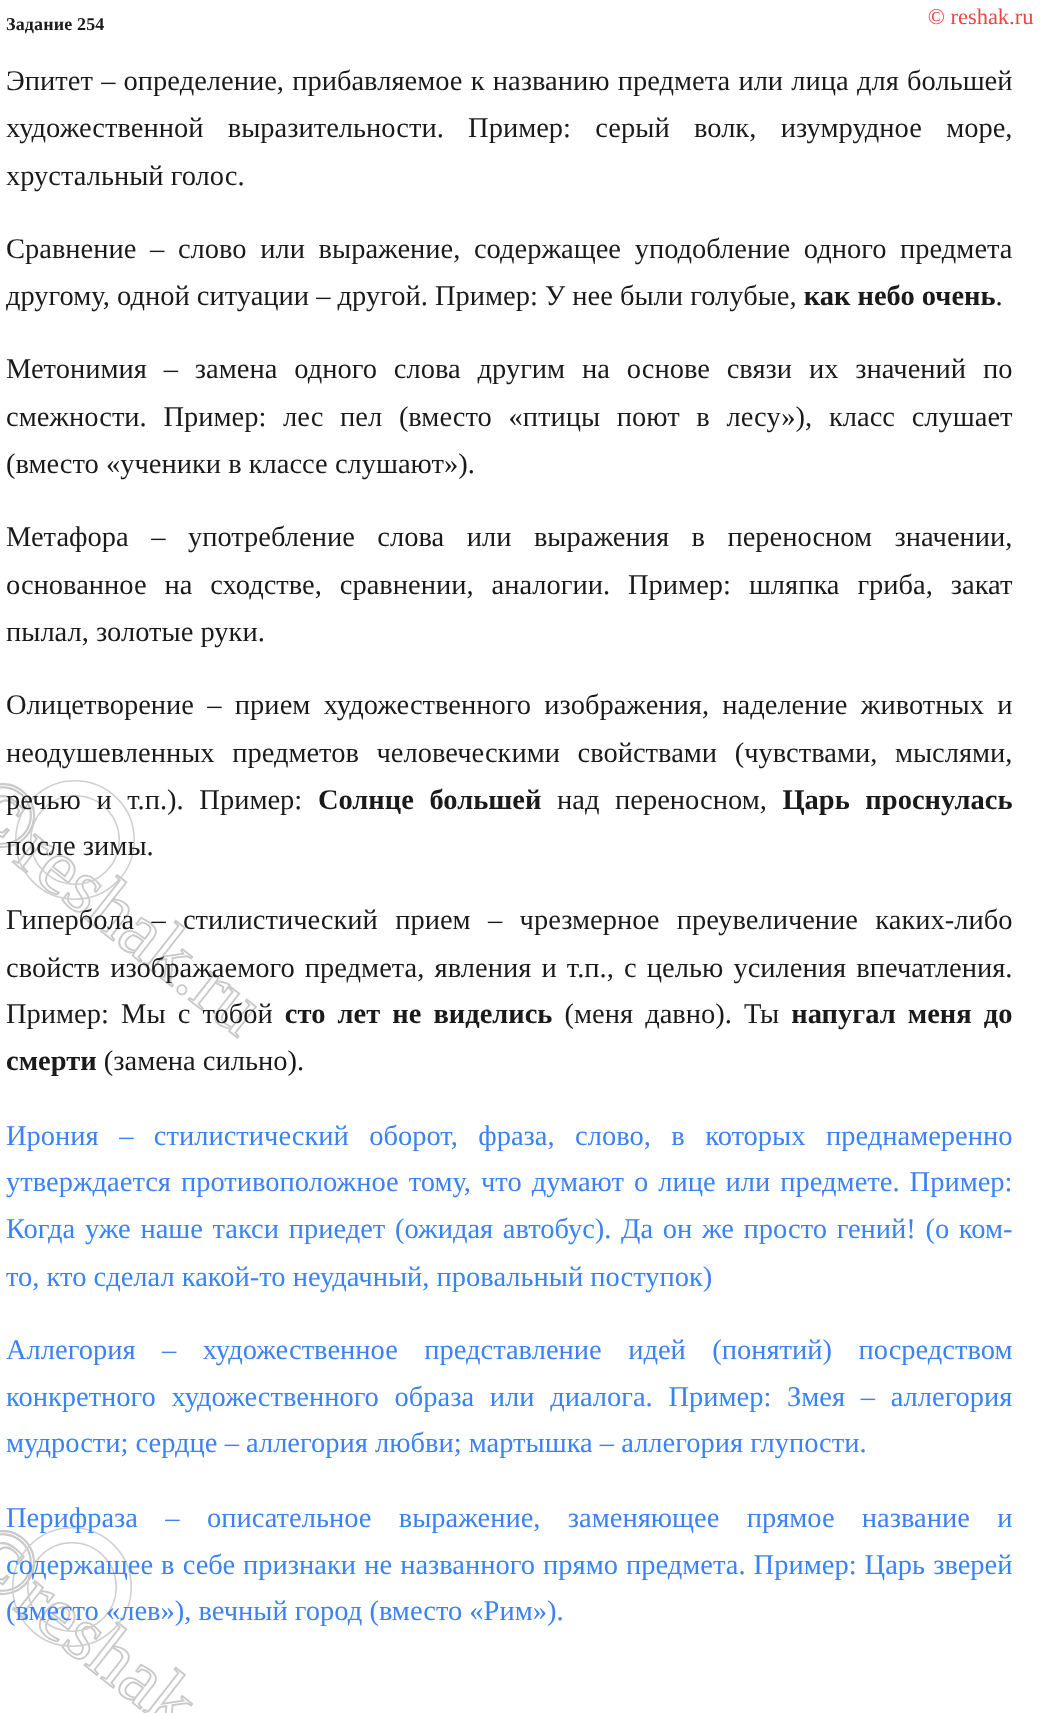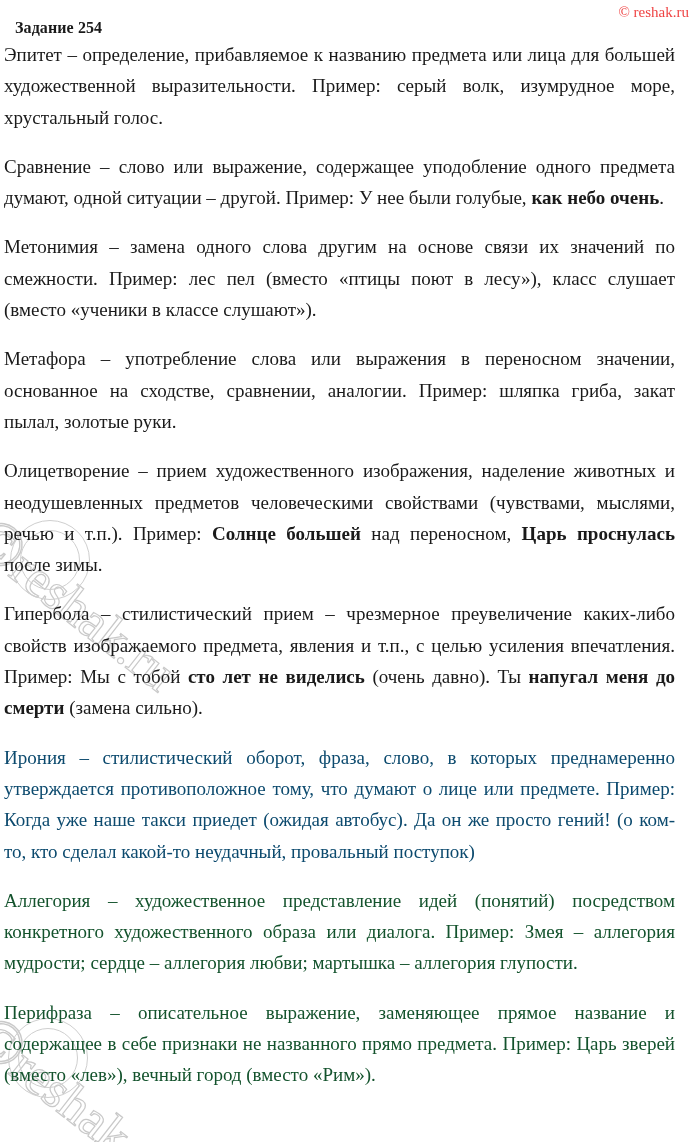--- a/index.html
+++ b/index.html
@@ -23,27 +23,26 @@
   
   .header-row {
     position: relative;
     height: 26px;
     padding: 1px 4px 0 4px;
     box-sizing: border-box;
   }
   .task-title {
     position: absolute;
     left: 4px;
-    top: 16px;
-    font-size: 16px;
+    top: 4px;
+    font-size: 12px;
     font-weight: bold;
     letter-spacing: 0.1px;
     line-height: 24px;
     white-space: nowrap;
-    margin-left: 11px;
   }
   .copyright-mark {
     position: absolute;
     right: 6px;
     top: 2px;
     font-size: 15px;
     line-height: 20px;
     color: #ef4444;
     white-space: nowrap;
     font-family: "Liberation Serif", "DejaVu Serif", serif;
@@ -69,24 +68,24 @@
   p.para + p.para {
     margin-top: 18px;
   }
   p.para b { font-weight: bold; }
 
   
   #p-epitet { margin-top: 13px; }
 
   
   .faded {
-    color: #0c4a6e;
+    color: #3b82f6;
   }
   .faded-mid {
-    color: #14532d;
+    color: #3b82f6;
   }
 
   
   .wm {
     position: absolute;
     z-index: 1;
     pointer-events: none;
     user-select: none;
     white-space: nowrap;
     font-family: "Liberation Serif", "DejaVu Serif", serif;
@@ -141,37 +140,37 @@
     <div class="copyright-mark">© reshak.ru</div>
   </div>
 
   <div class="content">
 
     <p class="para" id="p-epitet">
       <span>Эпитет – определение, прибавляемое к названию предмета или лица для большей художественной выразительности. Пример: серый волк, изумрудное море, хрустальный голос.</span>
     </p>
 
     <p class="para">
-      <span>Сравнение – слово или выражение, содержащее уподобление одного предмета думают, одной ситуации – другой. Пример: У нее были голубые, </span><b>как небо очень</b><span>.</span>
+      <span>Сравнение – слово или выражение, содержащее уподобление одного предмета другому, одной ситуации – другой. Пример: У нее были голубые, </span><b>как небо очень</b><span>.</span>
     </p>
 
     <p class="para">
       <span>Метонимия – замена одного слова другим на основе связи их значений по смежности. Пример: лес пел (вместо «птицы поют в лесу»), класс слушает (вместо «ученики в классе слушают»).</span>
     </p>
 
     <p class="para">
       <span>Метафора – употребление слова или выражения в переносном значении, основанное на сходстве, сравнении, аналогии. Пример: шляпка гриба, закат пылал, золотые руки.</span>
     </p>
 
     <p class="para">
       <span>Олицетворение – прием художественного изображения, наделение животных и неодушевленных предметов человеческими свойствами (чувствами, мыслями, речью и т.п.). Пример: </span><b>Солнце большей</b><span> над переносном, </span><b>Царь проснулась</b><span> после зимы.</span>
     </p>
 
     <p class="para">
-      <span>Гипербола – стилистический прием – чрезмерное преувеличение каких-либо свойств изображаемого предмета, явления и т.п., с целью усиления впечатления. Пример: Мы с тобой </span><b>сто лет не виделись</b><span> (очень давно). Ты </span><b>напугал меня до смерти</b><span> (замена сильно).</span>
+      <span>Гипербола – стилистический прием – чрезмерное преувеличение каких-либо свойств изображаемого предмета, явления и т.п., с целью усиления впечатления. Пример: Мы с тобой </span><b>сто лет не виделись</b><span> (меня давно). Ты </span><b>напугал меня до смерти</b><span> (замена сильно).</span>
     </p>
 
     <p class="para faded">
       <span>Ирония – стилистический оборот, фраза, слово, в которых преднамеренно утверждается противоположное тому, что думают о лице или предмете. Пример: Когда уже наше такси приедет (ожидая автобус). Да он же просто гений! (о ком-то, кто сделал какой-то неудачный, провальный поступок)</span>
     </p>
 
     <p class="para faded-mid">
       <span>Аллегория – художественное представление идей (понятий) посредством конкретного художественного образа или диалога. Пример: Змея – аллегория мудрости; сердце – аллегория любви; мартышка – аллегория глупости.</span>
     </p>
 

